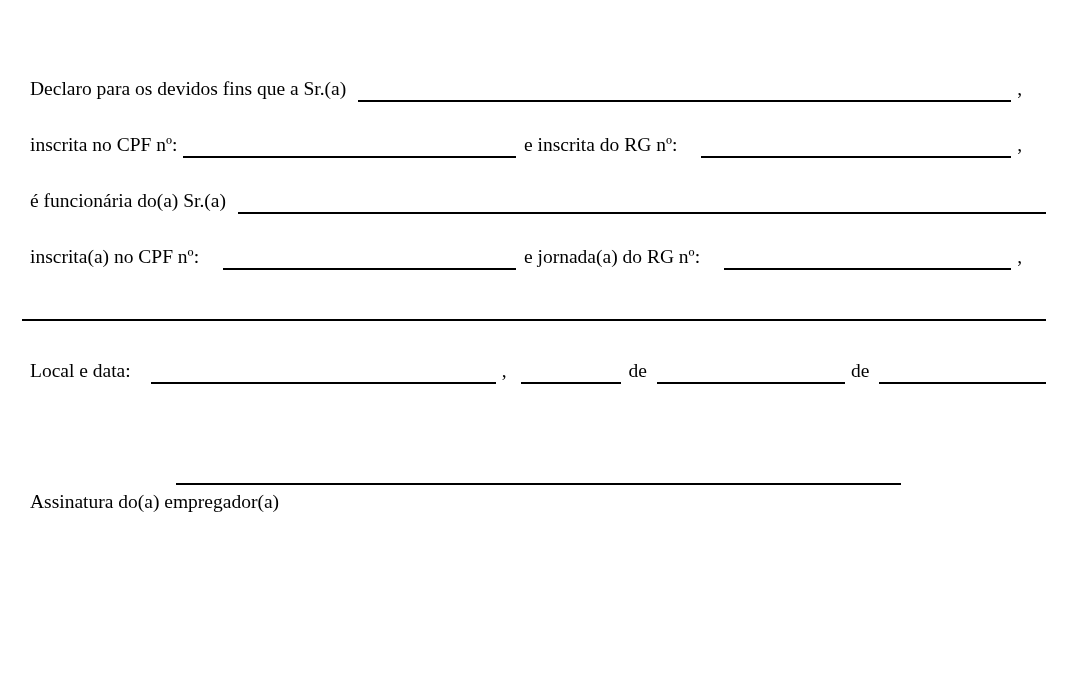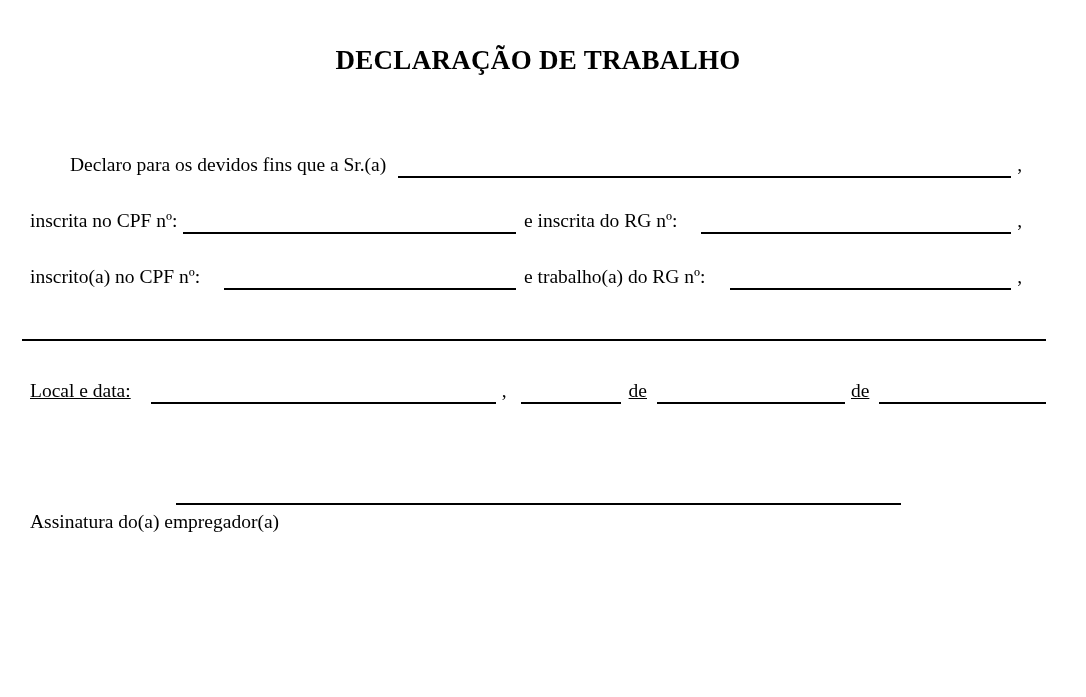--- a/index.html
+++ b/index.html
@@ -26,21 +26,21 @@
     letter-spacing: 0.3px;
   }
   .row {
     display: flex;
     align-items: flex-end;
     font-size: 19.5px;
     line-height: 26px;
     margin-top: 30px;
     white-space: nowrap;
   }
-  .row.first { margin-top: 76px; margin-left: 40px; }
+  .row.first { margin-top: 76px; }
   .lbl { white-space: nowrap; }
   .blank {
     display: inline-block;
     border-bottom: 2px solid #000000;
     height: 26px;
     font-size: 19.5px;
     line-height: 26px;
   }
   .grow { flex: 1 1 auto; }
   .seg {
@@ -59,64 +59,67 @@
   .comma-pad { padding-right: 24px; }
   .w345 { width: 345px; }
   .w100 { width: 100px; }
   .w188 { width: 188px; }
   .full-line {
     margin-top: 49px;
     margin-left: -8px;
     border-bottom: 2px solid #000000;
     height: 2px;
   }
-  .local-row { margin-top: 37px; text-decoration: underline; }
+  .local-row { margin-top: 37px; }
   .sig-line {
     width: 725px;
     margin: 99px auto 0 auto;
     border-bottom: 2px solid #000000;
     height: 2px;
   }
   .sig-label {
     text-align: left;
     font-size: 19.5px;
     line-height: 26px;
     margin-top: 4px;
   }
 </style>
 </head>
 <body>
 
 <div class="page">
 
-  <h1 class="title">DECLARAÇÃO DE TRABALHO</h1>
 
   <div class="row first comma-pad">
     <span class="lbl">Declaro para os devidos fins que a Sr.(a)</span>
     <span class="blank grow ml12"></span>
     <span class="lbl ml6">,</span>
   </div>
 
   <div class="row comma-pad">
     <span class="seg">
       <span class="lbl">inscrita no CPF nº:</span>
       <span class="blank grow ml6"></span>
     </span>
     <span class="lbl ml8">e inscrita do RG nº:</span>
     <span class="blank grow ml24"></span>
     <span class="lbl ml6">,</span>
   </div>
 
+  <div class="row">
+    <span class="lbl">é funcionária do(a) Sr.(a)</span>
+    <span class="blank grow ml12"></span>
+  </div>
 
   <div class="row comma-pad">
     <span class="seg">
-      <span class="lbl">inscrito(a) no CPF nº:</span>
+      <span class="lbl">inscrita(a) no CPF nº:</span>
       <span class="blank grow ml24"></span>
     </span>
-    <span class="lbl ml8">e trabalho(a) do RG nº:</span>
+    <span class="lbl ml8">e jornada(a) do RG nº:</span>
     <span class="blank grow ml24"></span>
     <span class="lbl ml6">,</span>
   </div>
 
 
   <div class="full-line"></div>
 
   <div class="row local-row">
     <span class="lbl">Local e data:</span>
     <span class="blank w345 ml20"></span>

